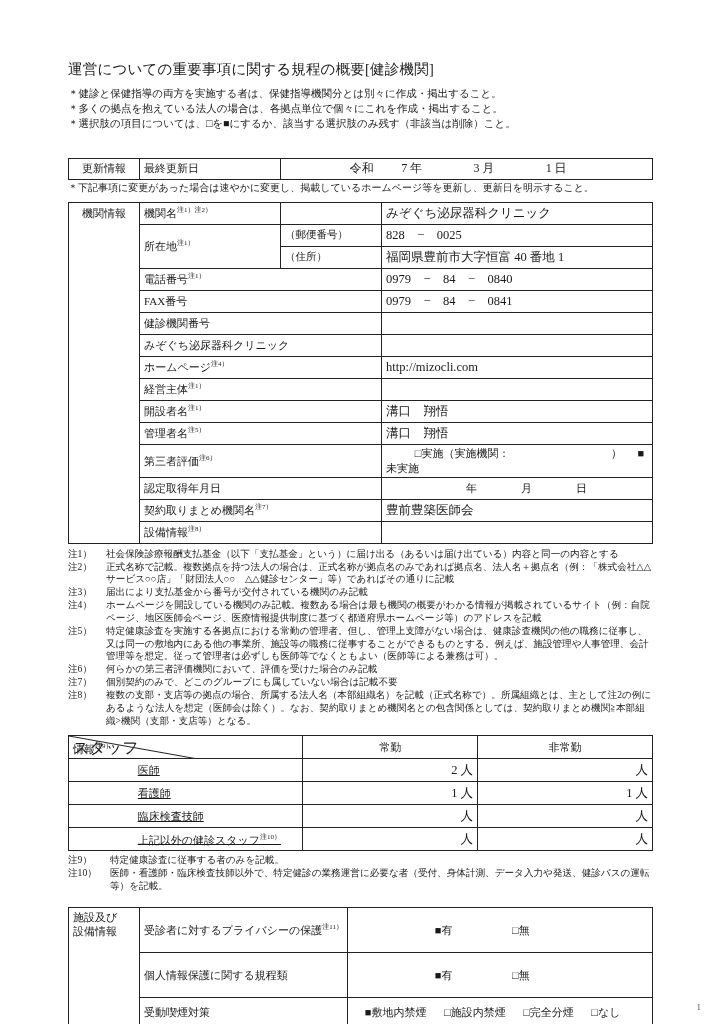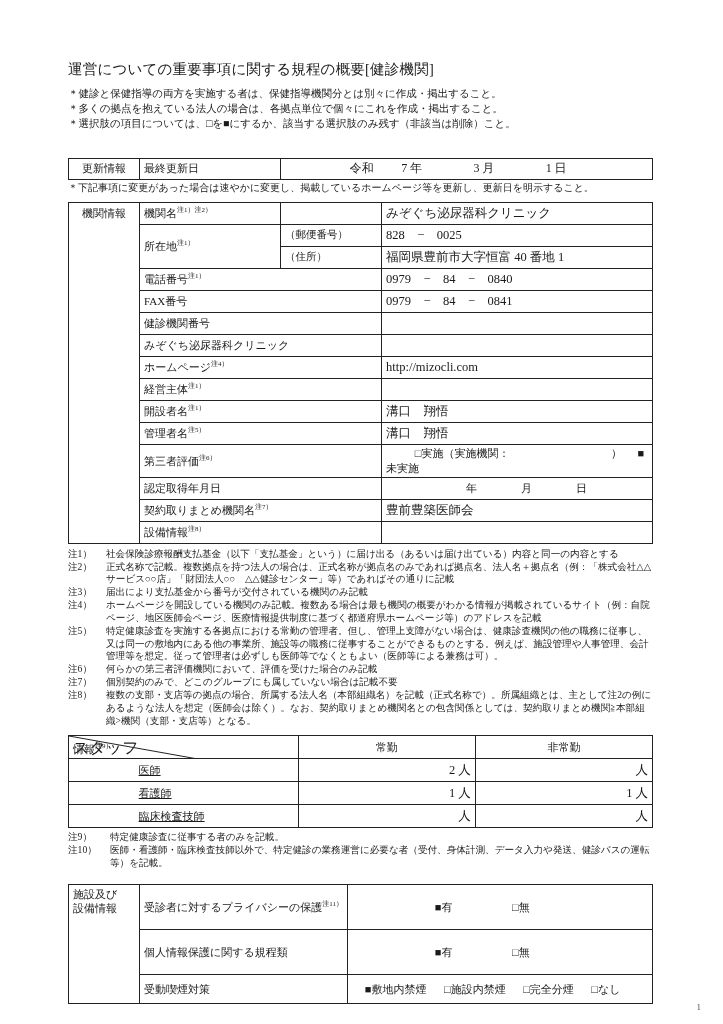--- a/index.html
+++ b/index.html
@@ -342,20 +342,28 @@
         <td class="c2 lbl" style="border-left:none">看護師</td>
         <td class="c3 right handwrite">1 人</td>
         <td class="c4 right handwrite">1 人</td>
       </tr>
       <tr>
         <td class="c1" style="border-right:none"></td>
         <td class="c2 lbl" style="border-left:none">臨床検査技師</td>
         <td class="c3 right handwrite">人</td>
         <td class="c4 right handwrite">人</td>
       </tr>
+      <tr>
+        <td class="c1" style="border-right:none"></td>
+        <td class="c2 lbl" style="border-left:none">
+          <span>上記以外の健診スタッフ</span><span class="sup">注10）</span>
+        </td>
+        <td class="c3 right handwrite">人</td>
+        <td class="c4 right handwrite">人</td>
+      </tr>
     </tbody>
       </table>
 
     <div class="notes" style="margin-top:3px">
       <div class="n">
         <div class="k" style="width:42px;flex:0 0 42px">注9）</div>
         <div class="v">特定健康診査に従事する者のみを記載。</div>
       </div>
       <div class="n">
         <div class="k" style="width:42px;flex:0 0 42px">注10）</div>

